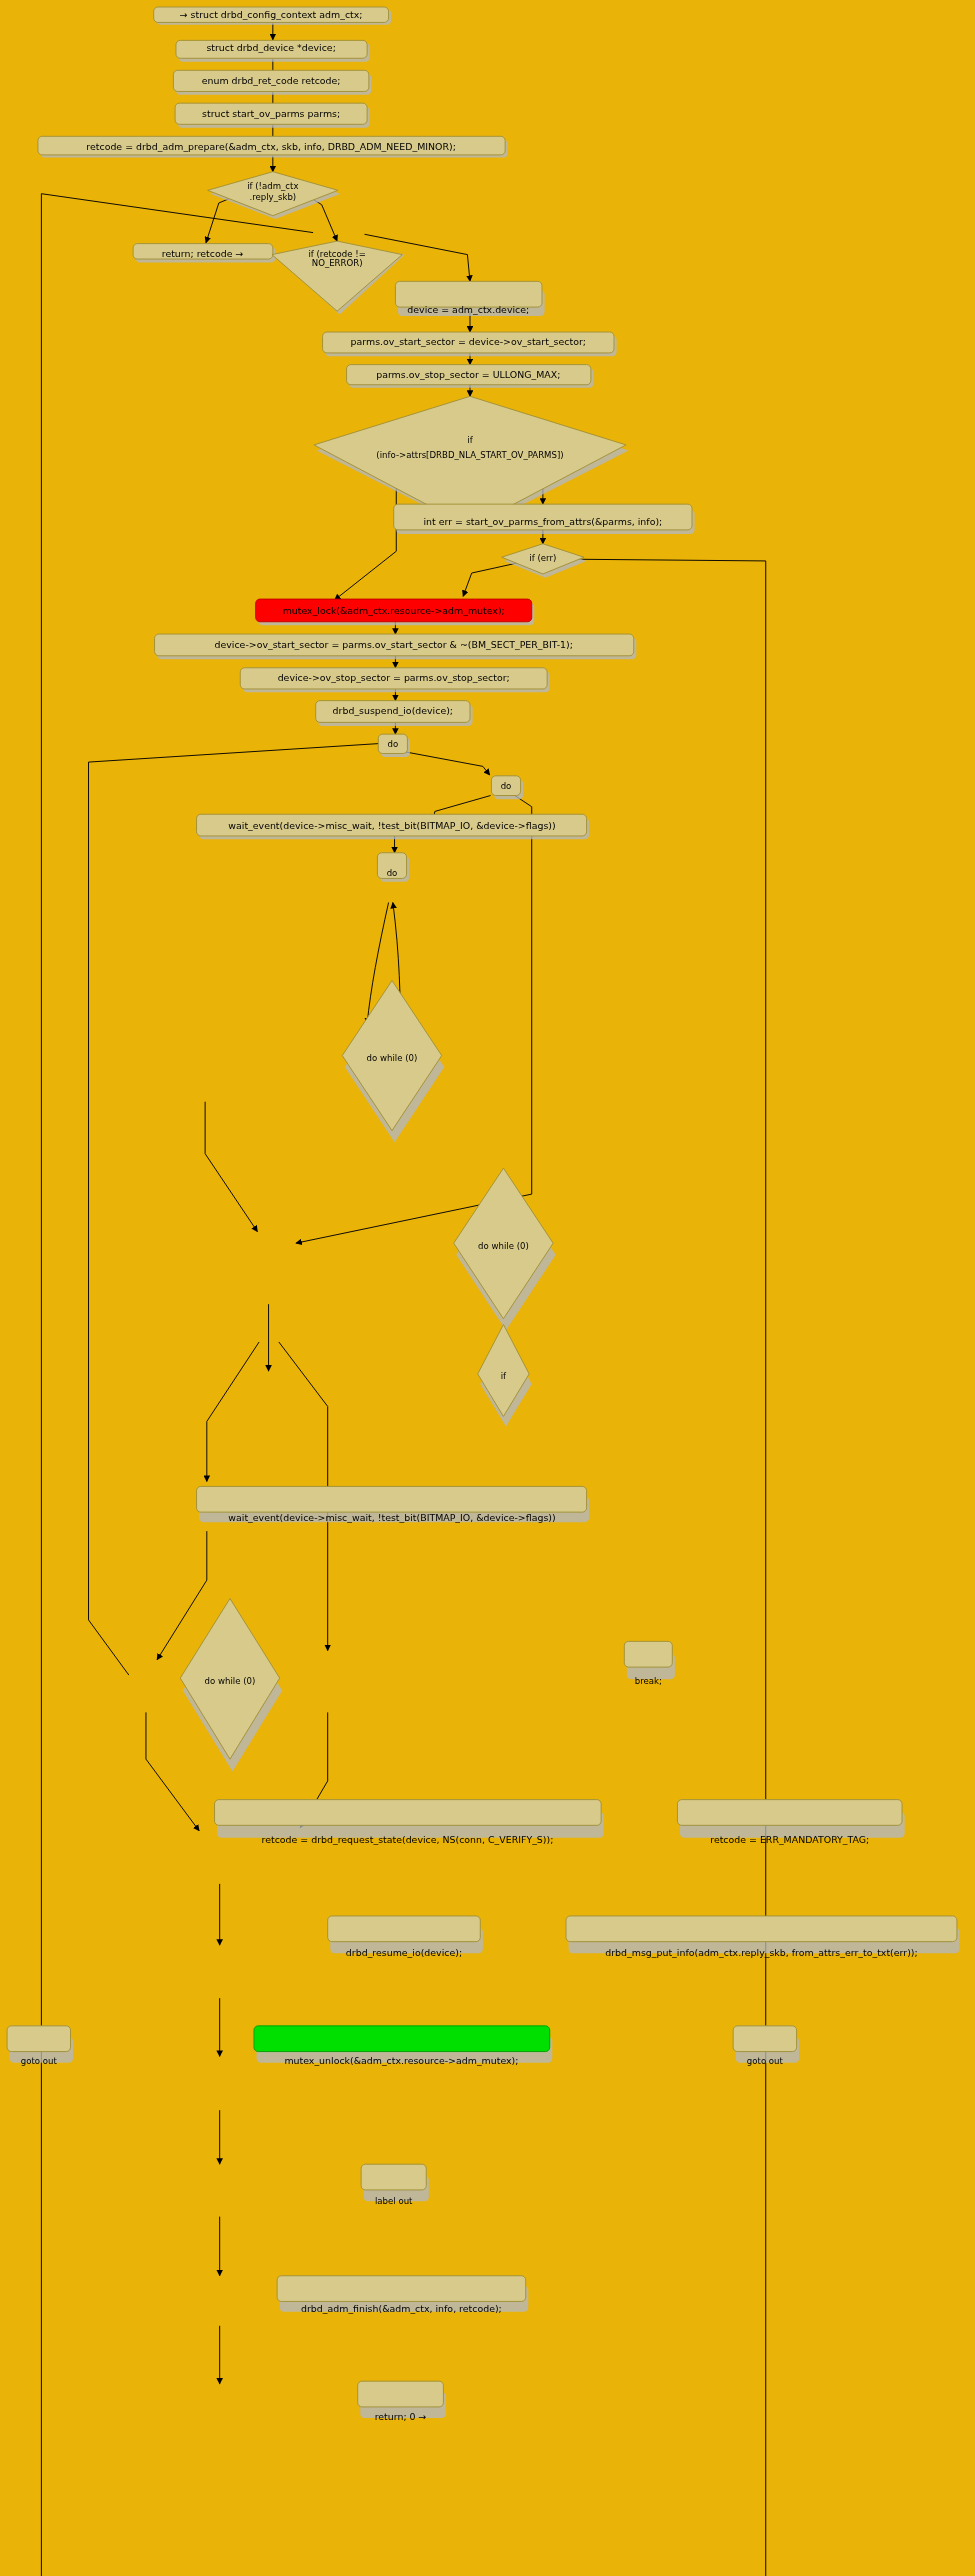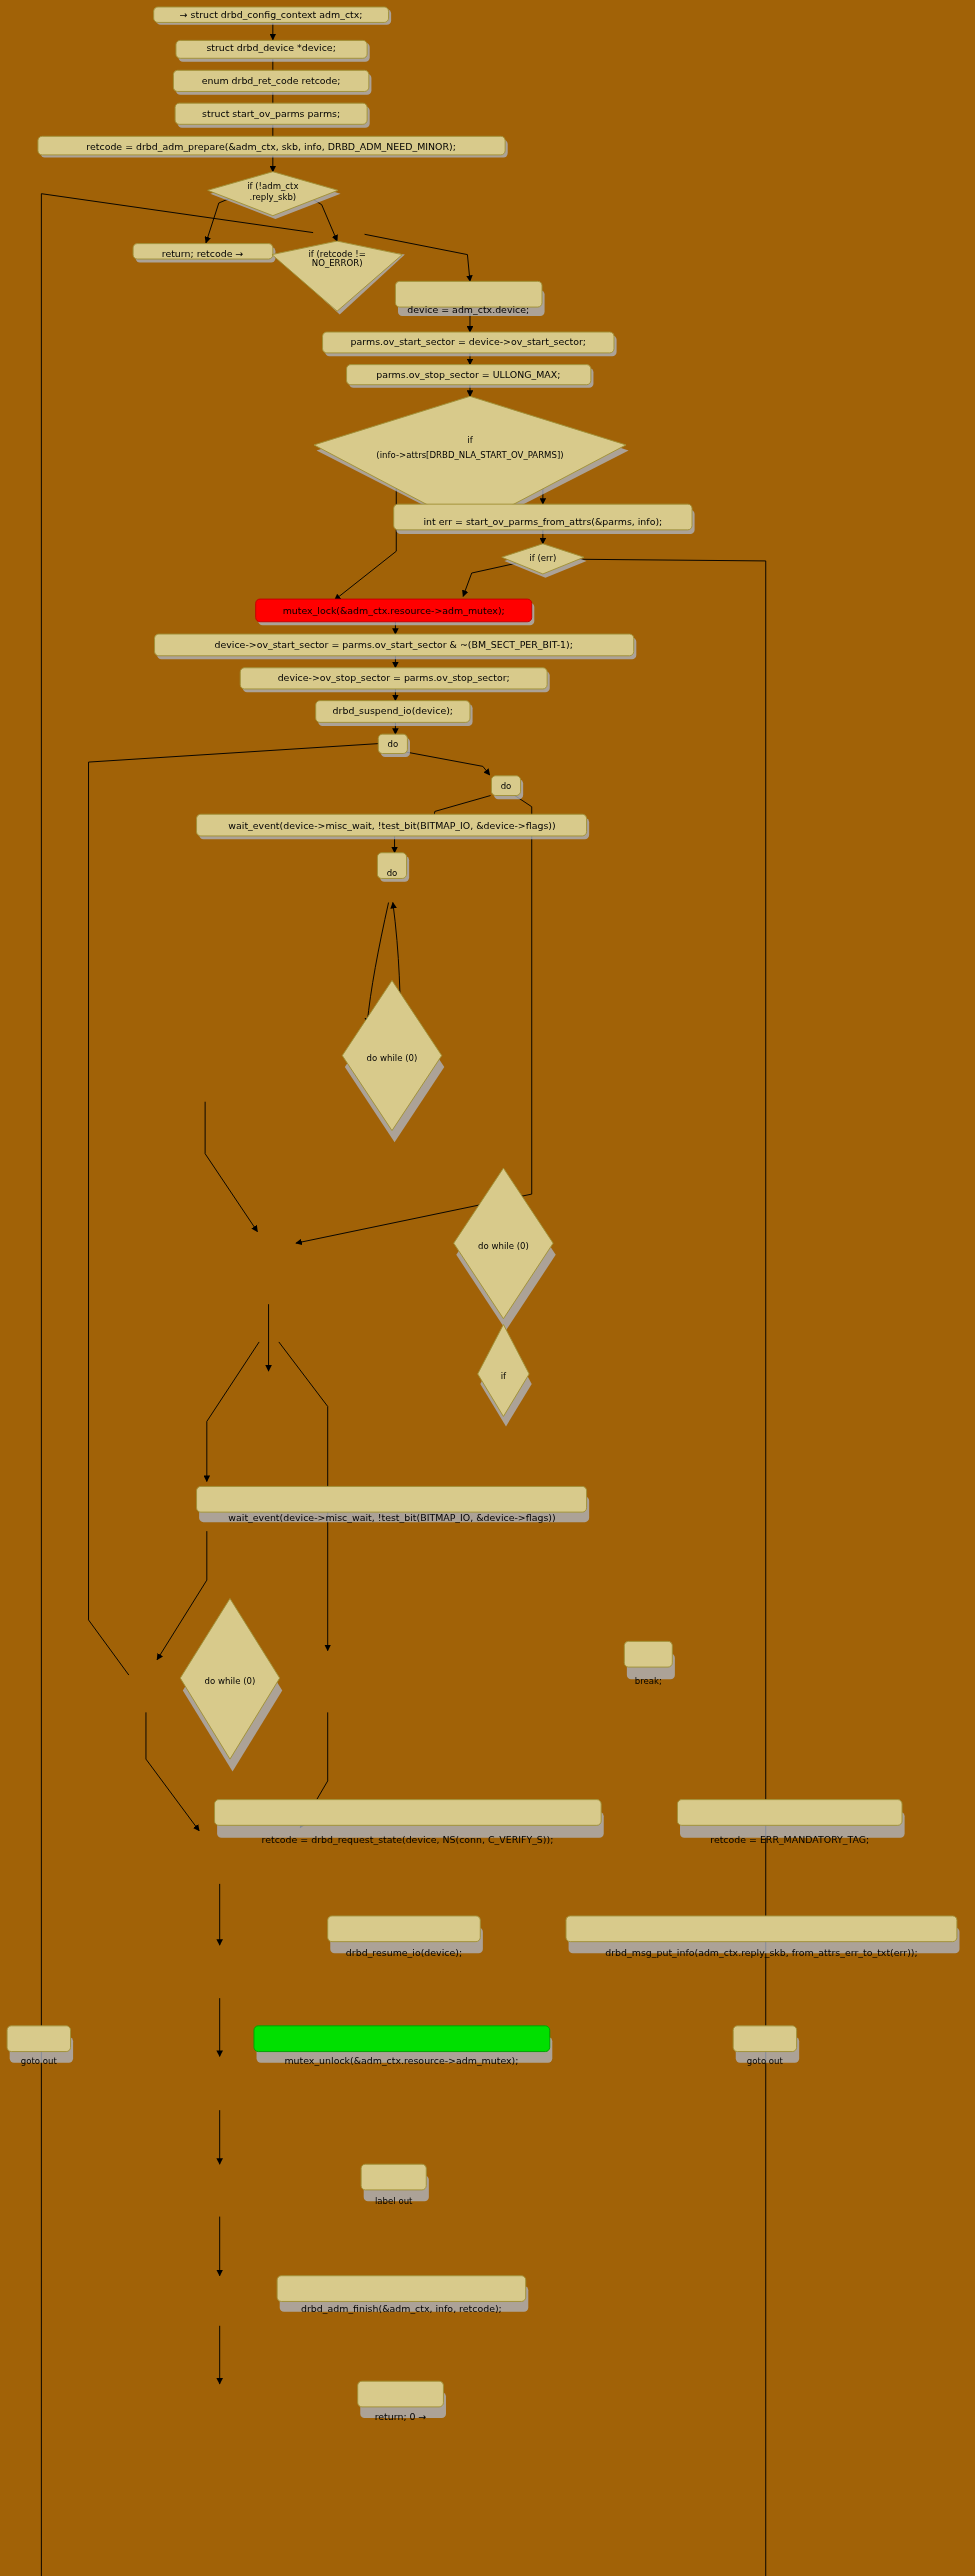--- a/index.html
+++ b/index.html
@@ -7,21 +7,21 @@
     padding: 0;
     background: #FFFFFF;
   }
   body {
     font-family: "DejaVu Sans", sans-serif;
   }
   #canvas-wrap {
     position: relative;
     width: 976px;
     height: 2576px;
-    background: #a16207;
+    background: #eab308;
     overflow: hidden;
   }
   svg.flow {
     position: absolute;
     top: 0;
     left: 0;
     width: 976px;
     height: 2576px;
     display: block;
   }

